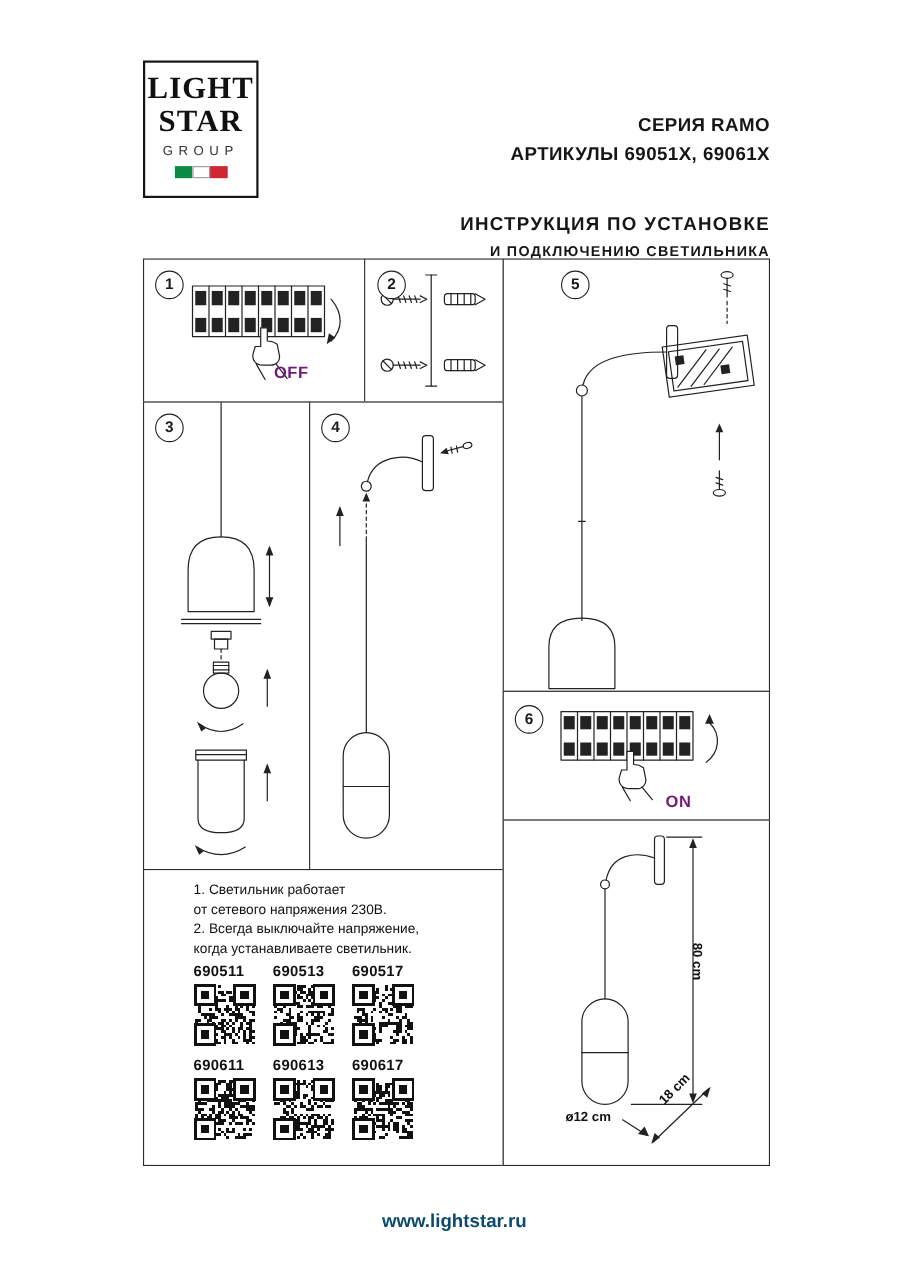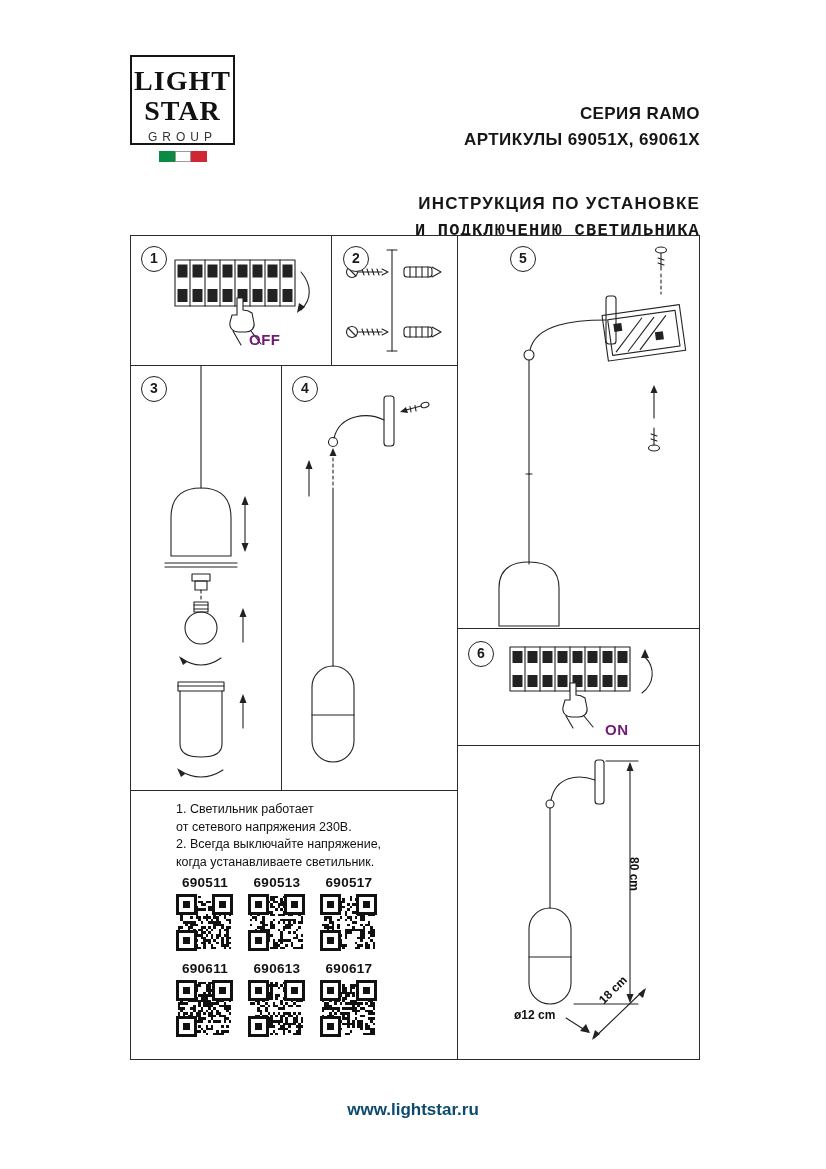--- a/index.html
+++ b/index.html
@@ -3,38 +3,38 @@
 <meta charset="utf-8">
 <style>
   * { margin:0; padding:0; box-sizing:border-box; }
   html,body { background:#ffffff; }
   body {
     width:826px; height:1169px; position:relative; overflow:hidden;
     font-family:"Liberation Sans", sans-serif; color:#1a1a1a;
   }
 
   
-  .logo { position:absolute; left:130px; top:55px; width:105px; height:90px;
+  .logo { position:absolute; left:130px; top:55px; width:105px; height:125px;
           border:2px solid #151515; text-align:center; padding-top:9px; background:#fff; }
   .logo-word { font-family:"Liberation Serif", serif; font-weight:bold; font-size:28px;
                line-height:30px; letter-spacing:1px; color:#111; }
   .logo-group { font-family:"Liberation Sans", sans-serif; font-size:12px; letter-spacing:5px;
                 color:#333; margin-top:4px; }
   .logo-flag { margin-top:7px; display:flex; justify-content:center; gap:0; }
   .logo-flag span { display:inline-block; width:16px; height:11px; }
   .flag-green { background:#0a8a43; }
   .flag-white { background:#ffffff; border:1px solid #9a9a9a; }
   .flag-red { background:#cf2734; }
 
   
   .hdr { position:absolute; right:126px; text-align:right; font-weight:bold; color:#161616;margin-top:48px; }
   .hdr-series { top:56px; font-size:17px; letter-spacing:.4px; }
   .hdr-articles { top:82px; font-size:17px; letter-spacing:.4px; }
   .hdr-instr1 { top:146px; font-size:17px; letter-spacing:1.2px; }
-  .hdr-instr2 { top:173px; font-size:17px; letter-spacing:1.2px;font-family:Liberation Mono, monospace; }
+  .hdr-instr2 { top:173px; font-size:13px; letter-spacing:1.2px; }
 
   
   .panel { position:absolute; border:1px solid #2b2b2b; background:#fff; }
   .panel svg.fig { position:absolute; left:0; top:0; width:100%; height:100%; }
   #panel-1 { left:130px; top:235px; width:202px; height:131px; }
   #panel-2 { left:331px; top:235px; width:127px; height:131px; }
   #panel-5 { left:457px; top:235px; width:243px; height:394px; }
   #panel-3 { left:130px; top:365px; width:152px; height:426px; }
   #panel-4 { left:281px; top:365px; width:177px; height:426px; }
   #panel-6 { left:457px; top:628px; width:243px; height:118px; }
@@ -42,21 +42,21 @@
   #panel-dims { left:457px; top:745px; width:243px; height:315px; }
 
   .badge { position:absolute; width:26px; height:26px; border:1.5px solid #222; border-radius:50%;
            background:#fff; font-weight:bold; font-size:14px; line-height:23px; text-align:center; z-index:3; }
 
   .switch-label { position:absolute; font-weight:bold; font-size:15px; color:#701a75; letter-spacing:.5px; }
 
   
   .notes { position:absolute; left:45px; top:10px; font-size:12.5px; line-height:17.5px; color:#111; }
   .prod { position:absolute; width:58px; }
-  .prod .code { font-weight:bold; font-size:13.5px; color:#111; margin-bottom:4px; letter-spacing:.3px;text-align:center; }
+  .prod .code { font-weight:bold; font-size:13.5px; color:#111; margin-bottom:4px; letter-spacing:.3px; }
   .prod .qr { width:57px; height:57px; }
 
   
   .dim { position:absolute; font-weight:bold; font-size:12px; color:#111; white-space:nowrap; }
   .dim-h { left:641px; top:857px; transform:rotate(90deg); transform-origin:0 0; }
   .dim-d { left:596px; top:997px; transform:rotate(-45deg); transform-origin:0 0; }
   .dim-w { left:514px; top:1008px; }
 
   .footer { position:absolute; left:0; top:1100px; width:826px; text-align:center;
             font-weight:bold; font-size:17px; color:#0c4a6e; }

